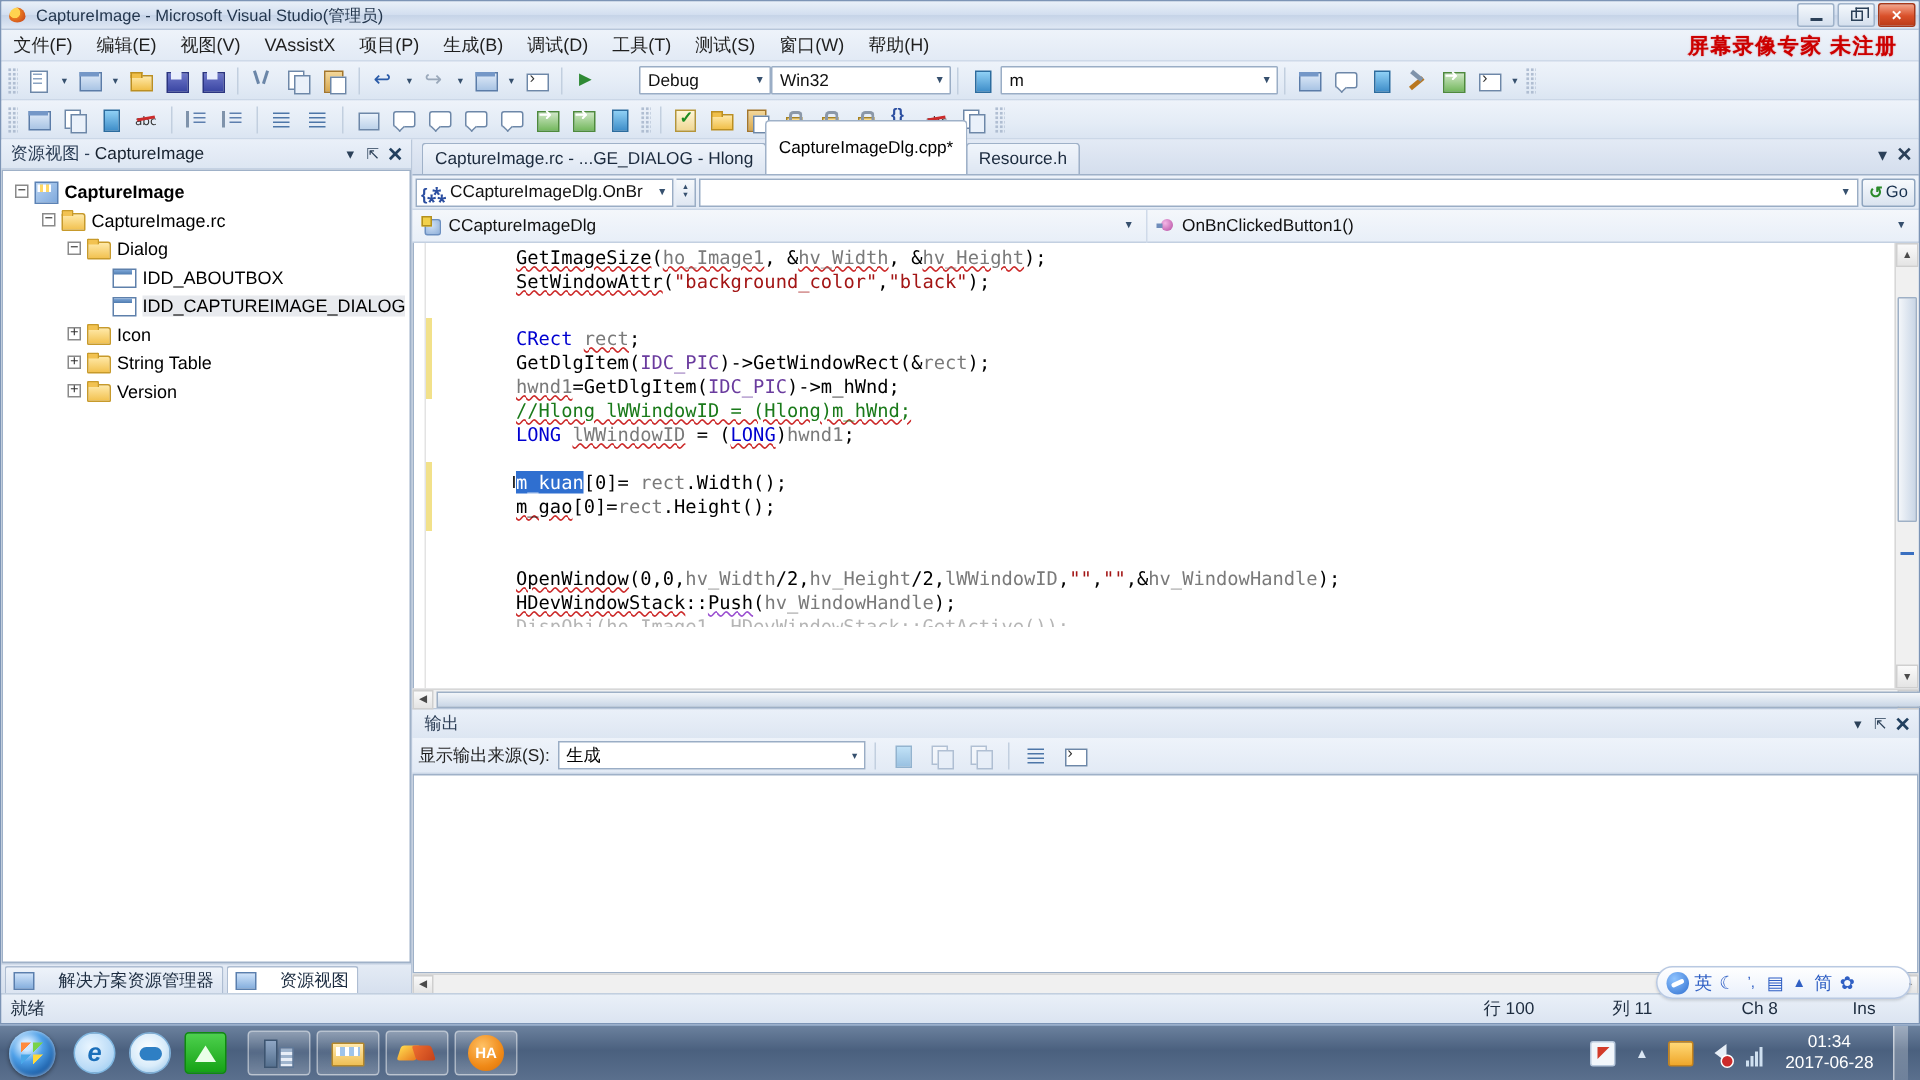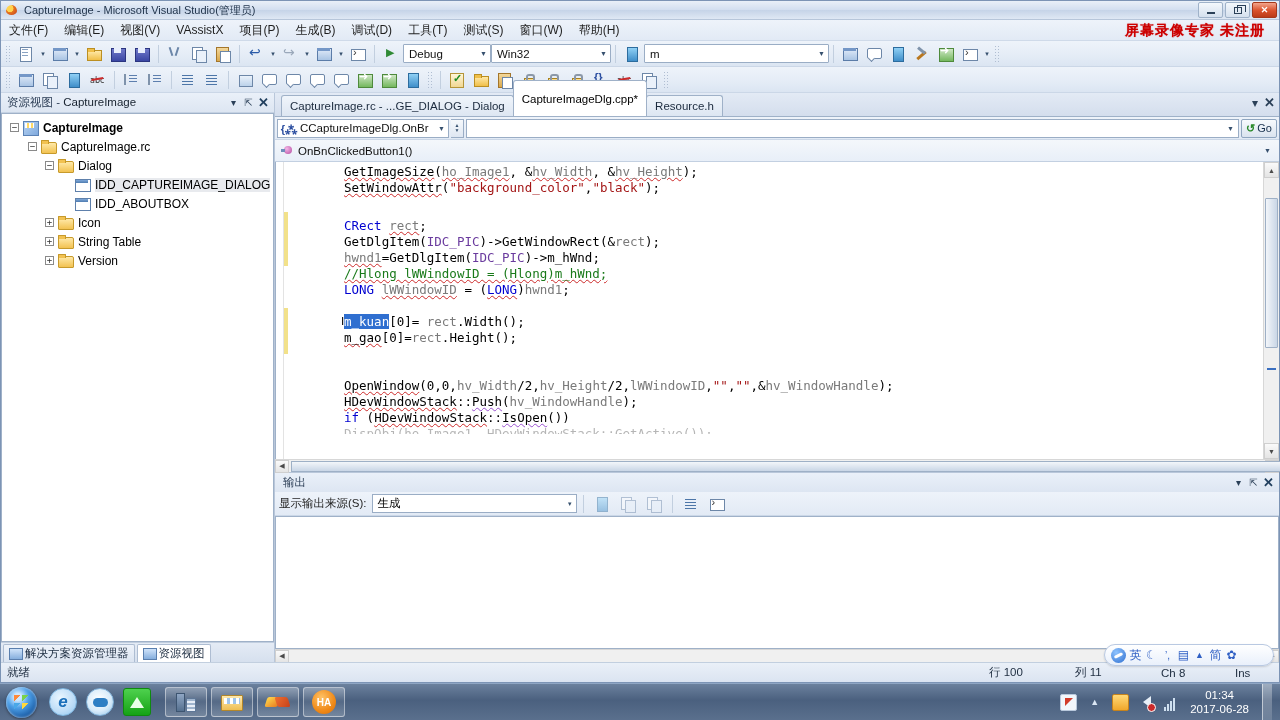--- a/index.html
+++ b/index.html
@@ -116,21 +116,21 @@
   .tb-combo {
     height: 19px; border: 1px solid #9aadc5; background: #fff;
     display: flex; align-items: center; font-size: 11.5px;
     color: #111; padding-left: 5px; border-radius: 1px;
     position: relative;
   }
   .tb-combo .cb-arrow {
     position: absolute; right: 3px; top: 0; bottom:0;
     display:flex; align-items:center; font-size: 7px; color:#36506e;
   }
-  .tb-combo.w-debug { width: 88px; }
+  .tb-combo.w-debug { width: 88px; margin-left: 23px; }
   .tb-combo.w-plat  { width: 120px; }
   .tb-combo.w-find  { width: 175px; }
 
   
   .workspace { flex: 1; display: flex; min-height: 0; }
 
   
   .left-dock {
     width: 274px; display:flex; flex-direction: column;
     background: #e6ecf6;
@@ -200,21 +200,21 @@
     background: linear-gradient(180deg,#7ea7d8,#4f7cb0);
   }
 
   .dock-tabs {
     height: 20px; display: flex; align-items: flex-end;
     background: linear-gradient(180deg,#e4ebf5,#d6e0ee);
     border-top: 1px solid #c1cedf;
     padding-left: 2px;
   }
   .dock-tab {
-    height: 18px; display: flex; align-items: center; gap: 3px;
+    height: 18px; display: flex; align-items: center; gap: 17px;
     padding: 0 5px; font-size: 11.5px; color:#1c2c40;
     border: 1px solid #aebdd2; border-bottom: none;
     background: linear-gradient(180deg,#eef3fa,#dbe4f1);
     border-radius: 2px 2px 0 0; margin-right: 2px;
   }
   .dock-tab.active { background: #fff; }
   .dock-tab .dt-ico { width: 13px; height: 13px; position: relative; flex:none;}
   .dock-tab .dt-ico::before{
     content:""; position:absolute; left:0; top:1px; width:12px;height:10px;
     background: linear-gradient(180deg,#cfe3fa,#85aedd); border:1px solid #5a7fae;
@@ -779,27 +779,27 @@
             <span class="icon ico-folder"></span>
             <span class="label">CaptureImage.rc</span>
           </div>
           <div class="tnode" style="padding-left:37px">
             <span class="expander">
                 <span>−</span>
               </span>
             <span class="icon ico-folder"></span>
             <span class="label">Dialog</span>
           </div>
+          <div class="tnode" style="padding-left:68px">
+            <span class="icon ico-dlg"></span>
+            <span class="label">IDD_ABOUTBOX</span>
+          </div>
           <div class="tnode sel" style="padding-left:68px">
             <span class="icon ico-dlg"></span>
             <span class="label">IDD_CAPTUREIMAGE_DIALOG</span>
-          </div>
-          <div class="tnode" style="padding-left:68px">
-            <span class="icon ico-dlg"></span>
-            <span class="label">IDD_ABOUTBOX</span>
           </div>
           <div class="tnode" style="padding-left:37px">
             <span class="expander">
                 <span>+</span>
               </span>
             <span class="icon ico-folder"></span>
             <span class="label">Icon</span>
           </div>
           <div class="tnode" style="padding-left:37px">
             <span class="expander">
@@ -825,21 +825,21 @@
           <div class="dock-tab active">
             <span class="dt-ico"></span>
             <span>资源视图</span>
           </div>
         </div>
       </div>
 
       <div class="editor-col">
 
         <div class="doc-tabstrip">
-          <div class="doc-tab">CaptureImage.rc - ...GE_DIALOG - Dialog</div>
+          <div class="doc-tab">CaptureImage.rc - ...GE_DIALOG - Hlong</div>
           <div class="doc-tab active">CaptureImageDlg.cpp*</div>
           <div class="doc-tab">Resource.h</div>
           <div class="tabstrip-right">
             <span>▾</span>
             <span class="x">✕</span>
           </div>
         </div>
 
         <div class="navbar">
           <div class="nav-combo" style="width:172px">
@@ -855,20 +855,25 @@
             <span style="padding-left:4px"></span>
             <span class="fb-arrow">▼</span>
           </div>
           <div class="go-btn">
             <span class="garrow">↺</span>
             <span>Go</span>
           </div>
         </div>
 
         <div class="classbar">
+          <div class="cb-half left">
+            <span class="ico-class"></span>
+            <span>CCaptureImageDlg</span>
+            <span class="cb-arr">▼</span>
+          </div>
           <div class="cb-half right">
             <span class="ico-method"></span>
             <span>OnBnClickedButton1()</span>
             <span class="cb-arr">▼</span>
           </div>
         </div>
 
         <div class="code-area">
           <div class="code-left-strip"></div>
           <div class="code-change-strip" id="change-strip">
@@ -883,21 +888,20 @@
               <div class="code-line" style="padding-left: 56px;"><span class="tok-dim squig">hwnd1</span><span class="tok-plain">=</span><span class="tok-fn">GetDlgItem</span><span class="tok-plain">(</span><span class="tok-macro">IDC_PIC</span><span class="tok-plain">)-&gt;</span><span class="tok-plain">m_hWnd</span><span class="tok-plain">;</span></div>
               <div class="code-line" style="padding-left: 56px;"><span class="tok-com squig">//Hlong lWWindowID = (Hlong)m_hWnd;</span></div>
               <div class="code-line" style="padding-left: 56px;"><span class="tok-type">LONG</span><span class="tok-plain"> </span><span class="tok-dim squig">lWWindowID</span><span class="tok-plain"> = (</span><span class="tok-type squig">LONG</span><span class="tok-plain">)</span><span class="tok-dim">hwnd1</span><span class="tok-plain">;</span></div>
               <div class="code-line">&nbsp;</div>
               <div class="code-line" style="padding-left: 56px;"><span class="caret-i"></span><span class="sel-token">m_kuan</span><span class="tok-plain">[0]</span><span class="tok-plain">= </span><span class="tok-dim">rect</span><span class="tok-plain">.</span><span class="tok-fn">Width</span><span class="tok-plain">();</span></div>
               <div class="code-line" style="padding-left: 56px;"><span class="tok-plain squig">m_gao</span><span class="tok-plain">[0]=</span><span class="tok-dim">rect</span><span class="tok-plain">.</span><span class="tok-fn">Height</span><span class="tok-plain">();</span></div>
               <div class="code-line">&nbsp;</div>
               <div class="code-line">&nbsp;</div>
               <div class="code-line" style="padding-left: 56px;"><span class="tok-fn squig">OpenWindow</span><span class="tok-plain">(0,0,</span><span class="tok-dim">hv_Width</span><span class="tok-plain">/2,</span><span class="tok-dim">hv_Height</span><span class="tok-plain">/2,</span><span class="tok-dim">lWWindowID</span><span class="tok-plain">,</span><span class="tok-str">""</span><span class="tok-plain">,</span><span class="tok-str">""</span><span class="tok-plain">,&amp;</span><span class="tok-dim">hv_WindowHandle</span><span class="tok-plain">);</span></div>
               <div class="code-line" style="padding-left: 56px;"><span class="tok-fn squig">HDevWindowStack</span><span class="tok-plain">::</span><span class="squig-purple">Push</span><span class="tok-plain">(</span><span class="tok-dim">hv_WindowHandle</span><span class="tok-plain">);</span></div>
-              <div class="code-line" style="padding-left: 56px;"><span class="tok-kw">if</span><span class="tok-plain"> (</span><span class="tok-fn squig">HDevWindowStack</span><span class="tok-plain">::</span><span class="squig-purple">IsOpen</span><span class="tok-plain">())</span></div>
               <div class="code-line" style="overflow: hidden; height: 8px; opacity: 0.55; padding-left: 56px;"><span class="tok-dim">DispObj(ho_Image1, HDevWindowStack::GetActive());</span></div>
             </div>
           <div class="vscroll">
             <div class="sb-arrow">▲</div>
             <div class="sb-thumb" style="top:36px;height:150px"></div>
             <div class="sb-mark" style="top:206px"></div>
             <div style="flex:1"></div>
             <div class="sb-arrow">▼</div>
           </div>
         </div>

